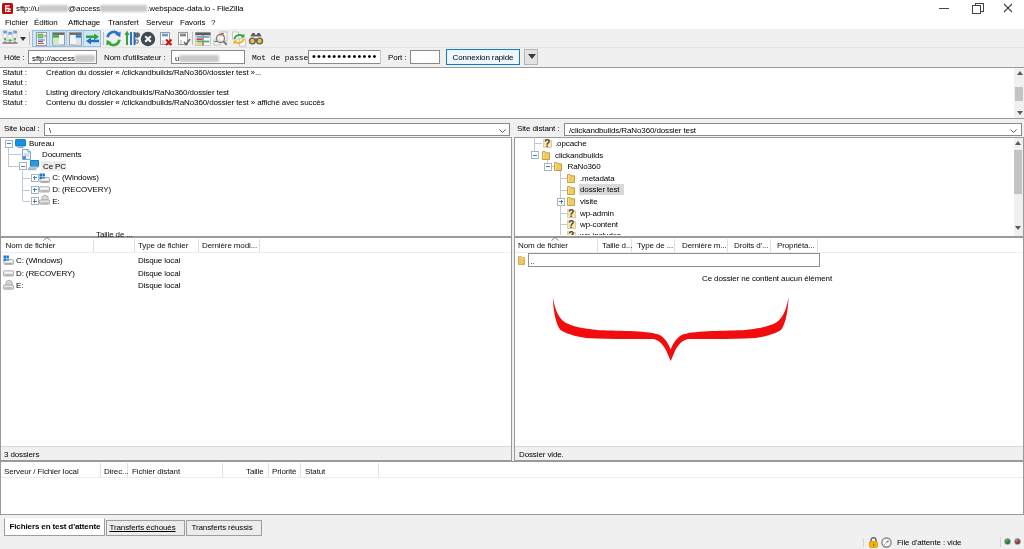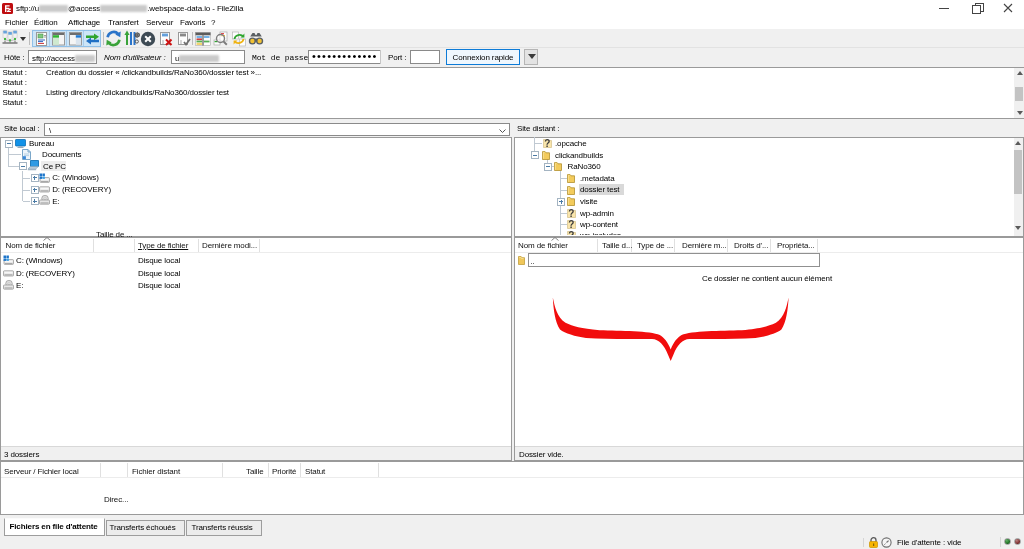--- a/index.html
+++ b/index.html
@@ -176,21 +176,21 @@
 <circle cx="11.6" cy="10" r="2.2" fill="#f2c233"></circle>
 <rect x="6.8" y="7.5" width="2.4" height="3" fill="#5a5f63"></rect>
 </svg>
 </div>
 
 <div class="abs gray" style="left:0;top:48px;width:1024px;height:19px;"></div>
 <div class="lbl" style="left:4px;top:53px;">Hôte :</div>
 <div class="field" style="left:28px;top:50px;width:69px;height:14px;">
       <span style="position:absolute;left:3px;top:2.5px;">sftp://access<span class="blur" style="width:20px;"></span></span>
     </div>
-<div class="lbl" style="left:104px;top:53px;font-style:italic;">Nom d'utilisateur :</div>
+<div class="lbl" style="left:104px;top:53px;">Nom d'utilisateur :</div>
 <div class="field" style="left:171px;top:50px;width:73.5px;height:14px;">
       <span style="position:absolute;left:3px;top:2.5px;">u<span class="blur" style="width:40px;"></span></span>
     </div>
 <div class="lbl" style="left:252px;top:53px;font-family:Liberation Mono, monospace;">Mot de passe :</div>
 <div class="field" style="left:307.5px;top:50px;width:73.5px;height:14px;">
       <span style="position:absolute;left:3.5px;top:-1px;font-size:11px;letter-spacing:1.2px;">•••••••••••••</span>
     </div>
 <div class="abs" style="left:380px;top:50px;width:1px;height:14px;background:#c6c6c6;"></div>
     <div class="lbl" style="left:388px;top:53px;">Port :</div>
 <div class="field" style="left:410px;top:50px;width:30px;height:14px;"></div>
@@ -201,36 +201,43 @@
       <span style="position:absolute;left:3px;top:4px;width:0;height:0;border-left:4px solid transparent;border-right:4px solid transparent;border-top:5px solid #3a3a3a;"></span>
     </div>
 
 <div class="abs" style="left:0;top:67px;width:1024px;height:52px;background:#fff;border-top:1px solid #9a9a9a;border-bottom:1px solid #9a9a9a;box-sizing:border-box;"></div>
 <div class="lbl" style="left:2.5px;top:67.5px;">Statut :</div>
     <div class="lbl" style="left:46px;top:67.5px;">Création du dossier « /clickandbuilds/RaNo360/dossier test »...</div>
 <div class="lbl" style="left:2.5px;top:77.6px;">Statut :</div>
 <div class="lbl" style="left:2.5px;top:87.7px;">Statut :</div>
     <div class="lbl" style="left:46px;top:87.7px;">Listing directory /clickandbuilds/RaNo360/dossier test</div>
 <div class="lbl" style="left:2.5px;top:97.8px;">Statut :</div>
+    <div class="lbl" style="left:46px;top:97.8px;">Contenu du dossier « /clickandbuilds/RaNo360/dossier test » affiché avec succès</div>
 <div class="scroll" style="left:1014px;top:68px;width:10px;height:50px;">
   <span class="sarrow sa-up" style="top:3px;"></span>
   <div class="thumb" style="top:19px;height:14px;"></div>
   <span class="sarrow sa-dn" style="top:43px;"></span>
 </div>
 
 <div class="abs gray" style="left:0;top:119px;width:512px;height:18px;"></div>
 <div class="abs gray" style="left:514px;top:119px;width:510px;height:18px;"></div>
 <div class="lbl" style="left:4px;top:124px;">Site local :</div>
 <div class="field" style="left:44px;top:122.5px;width:466px;height:13.5px;">
       <span style="position:absolute;left:4px;top:2.5px;">\</span>
       <span style="position:absolute;right:4px;top:3px;width:6px;height:6px;"><svg width="7" height="5" viewBox="0 0 7 5">
           <path d="M0.5 0.5l3 3 3-3" stroke="#555" fill="none"></path>
         </svg></span>
     </div>
 <div class="lbl" style="left:517px;top:124px;">Site distant :</div>
+<div class="field" style="left:564px;top:122.5px;width:458px;height:13.5px;">
+      <span style="position:absolute;left:4px;top:2.5px;">/clickandbuilds/RaNo360/dossier test</span>
+      <span style="position:absolute;right:4px;top:3px;"><svg width="7" height="5" viewBox="0 0 7 5">
+          <path d="M0.5 0.5l3 3 3-3" stroke="#555" fill="none"></path>
+        </svg></span>
+    </div>
 
 <div class="abs" style="left:0;top:137px;width:512px;height:99.5px;background:#fff;border:1px solid #9a9a9a;box-sizing:border-box;"></div>
 <div class="abs" style="left:514px;top:137px;width:510px;height:99.5px;background:#fff;border:1px solid #9a9a9a;box-sizing:border-box;"></div>
 <div id="treeleft">
 
 <div class="tl" style="left:8px;top:148px;height:18.5px;"></div>
 <div class="th" style="left:9px;top:154.4px;width:12px;"></div>
 <div class="th" style="left:9px;top:166.3px;width:10px;"></div>
 <div class="tl" style="left:22px;top:170.5px;height:30.5px;"></div>
 <div class="th" style="left:23px;top:177.9px;width:7px;"></div>
@@ -376,21 +383,21 @@
 <div class="colsep" style="left:93px;top:239px;height:13px;"></div>
 <div class="colsep" style="left:134px;top:239px;height:13px;"></div>
 <div class="colsep" style="left:198px;top:239px;height:13px;"></div>
 <div class="colsep" style="left:259px;top:239px;height:13px;"></div>
 <div class="abs" style="left:1px;top:252px;width:510px;height:1px;background:#ececec;"></div>
 <div class="hdrtxt" style="left:5.5px;top:241px;">Nom de fichier</div>
       <svg class="abs" style="left:43px;top:237px;" width="8" height="4" viewBox="0 0 8 4">
         <path d="M0.5 3.5L4 0.5L7.5 3.5" fill="none" stroke="#777" stroke-width="0.9"></path>
       </svg>
 <div class="hdrtxt" style="left:96px;top:230px;">Taille de ...</div>
-<div class="hdrtxt" style="left:138px;top:241px;text-decoration:underline;">Type de fichier</div>
+<div class="hdrtxt" style="left:138px;top:241px;">Type de fichier</div>
 <div class="hdrtxt" style="left:202px;top:241px;">Dernière modi...</div>
 
 <svg class="abs" style="left:3px;top:254.6px;" width="11" height="10" viewBox="0 0 11 10">
         <rect x="1" y="4.6" width="9.5" height="4.8" rx="0.8" fill="#e7e7e7" stroke="#8f8f8f" stroke-width="0.7"></rect>
         <rect x="2" y="5.6" width="7.5" height="1.4" fill="#f7f7f7"></rect>
         <rect x="2" y="8.1" width="7.5" height="0.8" fill="#9a9a9a"></rect>
         <rect x="0.5" y="0.5" width="2.5" height="2.5" fill="#1d74c9"></rect>
         <rect x="3.4" y="0.5" width="2.5" height="2.5" fill="#1d74c9"></rect>
         <rect x="0.5" y="3.4" width="2.5" height="2.5" fill="#1d74c9"></rect>
         <rect x="3.4" y="3.4" width="2.5" height="2.5" fill="#3aa0e8"></rect>
@@ -454,34 +461,34 @@
 <div class="abs" style="left:0;top:461px;width:1024px;height:54px;background:#fff;border:1px solid #9a9a9a;box-sizing:border-box;"></div>
 <div id="queue">
 <div class="colsep" style="left:100px;top:463px;height:14px;"></div>
 <div class="colsep" style="left:127px;top:463px;height:14px;"></div>
 <div class="colsep" style="left:222px;top:463px;height:14px;"></div>
 <div class="colsep" style="left:268px;top:463px;height:14px;"></div>
 <div class="colsep" style="left:300px;top:463px;height:14px;"></div>
 <div class="colsep" style="left:378px;top:463px;height:14px;"></div>
 <div class="abs" style="left:1px;top:477px;width:1022px;height:1px;background:#ececec;"></div>
 <div class="hdrtxt" style="left:4px;top:467px;">Serveur / Fichier local</div>
-<div class="hdrtxt" style="left:104px;top:467px;margin-top:28px;">Direc...</div>
+<div class="hdrtxt" style="left:104px;top:467px;">Direc...</div>
 <div class="hdrtxt" style="left:132px;top:467px;">Fichier distant</div>
 <div class="hdrtxt" style="left:246px;top:467px;text-align:center;">Taille</div>
 <div class="hdrtxt" style="left:272px;top:467px;">Priorité</div>
 <div class="hdrtxt" style="left:305px;top:467px;">Statut</div>
 </div>
 
 <div id="tabs">
 <div class="abs" style="left:0;top:515px;width:1024px;height:21px;background:#f0f0f0;"></div>
 <div class="abs" style="left:105.5px;top:519.5px;width:79px;height:16px;background:#ececec;border:1px solid #9d9d9d;box-sizing:border-box;"></div>
 <div class="abs" style="left:186px;top:519.5px;width:75.5px;height:16px;background:#ececec;border:1px solid #9d9d9d;box-sizing:border-box;"></div>
 <div class="abs" style="left:4px;top:517.5px;width:101px;height:18px;background:#fff;border:1px solid #9d9d9d;border-top:1px solid #fbfbfb;box-sizing:border-box;"></div>
-<div class="row-txt" style="left:9.5px;top:522px;font-weight:bold;">Fichiers en file d'attente</div>
-<div class="row-txt" style="left:109.5px;top:523px;">Transferts échoués</div>
+<div class="row-txt" style="left:9.5px;top:522px;font-weight:bold;">Fichiers en test d'attente</div>
+<div class="row-txt" style="left:109.5px;top:523px;text-decoration:underline;">Transferts échoués</div>
 <div class="row-txt" style="left:191.5px;top:523px;">Transferts réussis</div>
 </div>
 
 <div class="abs gray" style="left:0;top:536px;width:1024px;height:13px;"></div>
 <div id="statusbar">
 <div class="abs" style="left:863px;top:538px;width:1px;height:9px;background:#d5d5d5;"></div>
 <div class="abs" style="left:999.5px;top:537px;width:1px;height:10px;background:#d5d5d5;"></div>
 <svg class="abs" style="left:868px;top:536.5px;" width="11" height="11" viewBox="0 0 11 11">
         <path d="M3 5V3.2a2.5 2.5 0 0 1 5 0V5" fill="none" stroke="#5a5a5a" stroke-width="1.3"></path>
         <rect x="1.5" y="4.5" width="8" height="6" rx="1" fill="#f7b500" stroke="#c89200" stroke-width="0.7"></rect>

